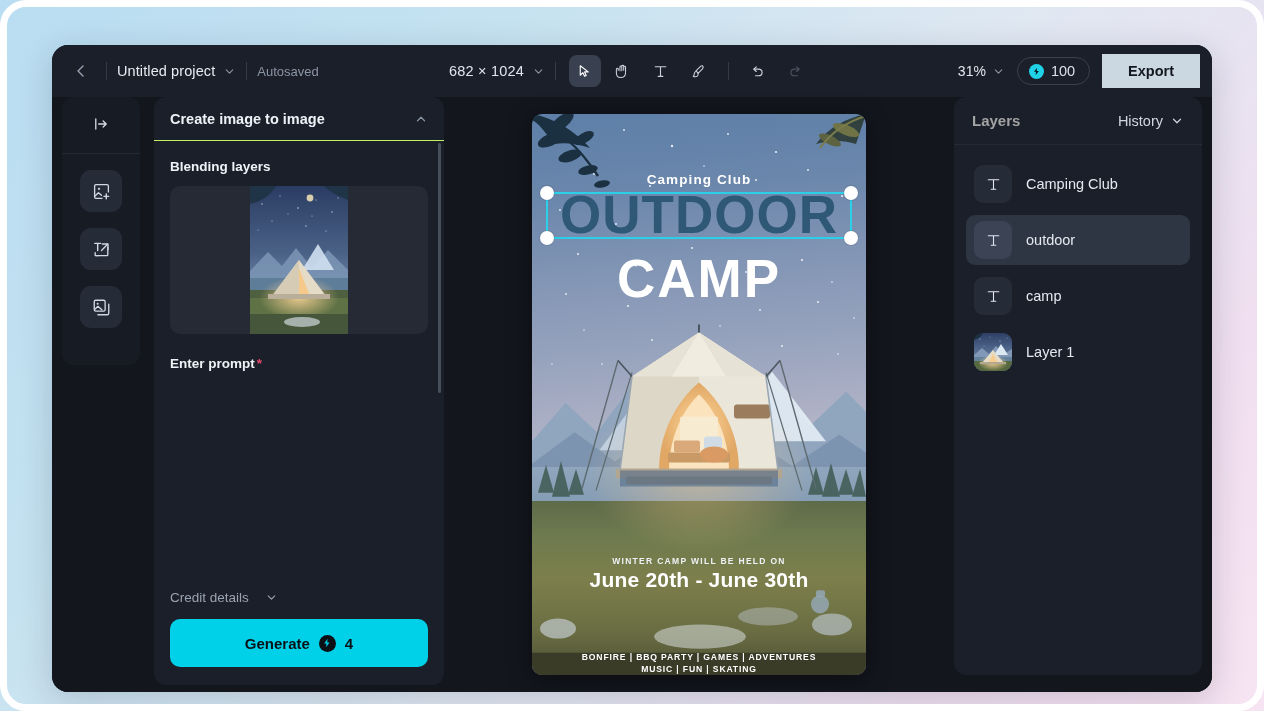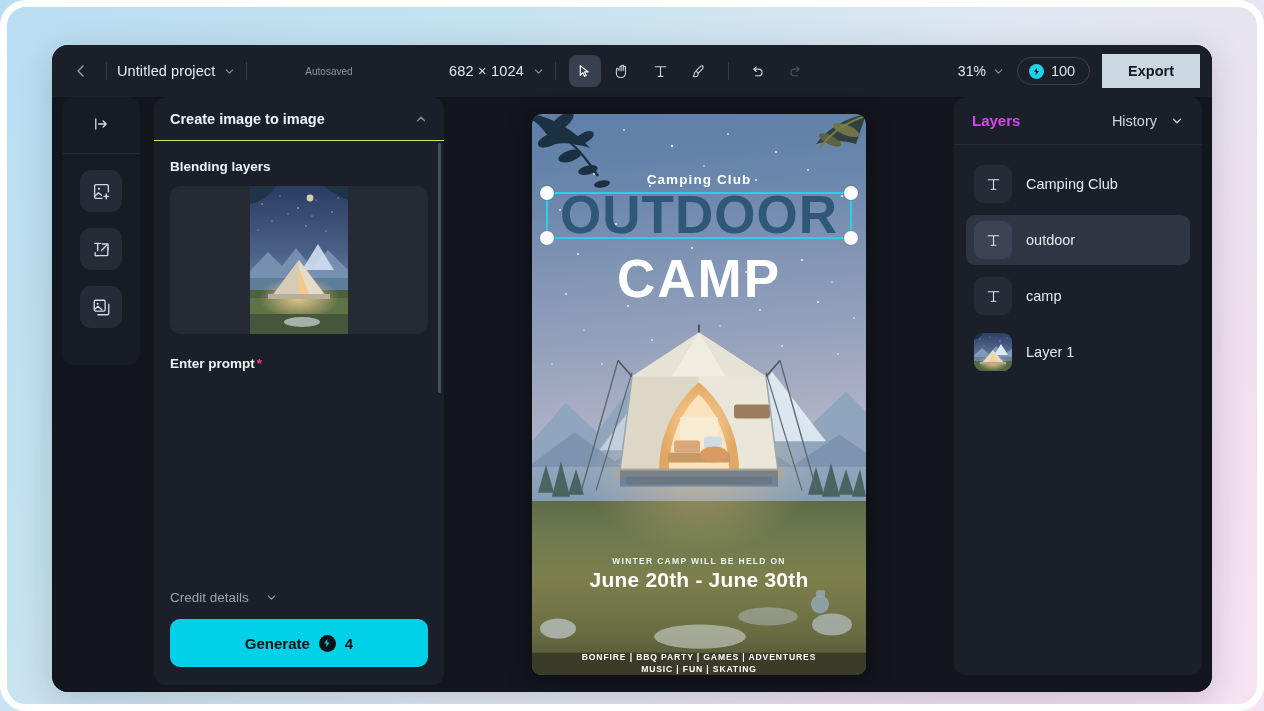--- a/index.html
+++ b/index.html
@@ -41,21 +41,21 @@
     width: 30px; height: 30px; border-radius: 7px;
     display: flex; align-items: center; justify-content: center;
     color: #9aa4b4; cursor: pointer;
   }
   .vdiv { width: 1px; height: 18px; background: #333a48; margin: 0 10px; }
   .proj-name {
     color: #e8ecf2; font-size: 14.5px; font-weight: 400;
     letter-spacing: .1px; cursor: pointer;
   }
   .chev { color: #8b94a3; margin-left: 8px; display: inline-flex; cursor: pointer; }
-  .autosaved { color: #8b94a3; font-size: 10px; margin-left: 48px; }
+  .autosaved { color: #8b94a3; font-size: 13px; }
   .tb-center {
     position: absolute; left: 0; right: 0;
     display: flex; align-items: center; justify-content: center; gap: 0;
     pointer-events: none;
   }
   .tb-center > * { pointer-events: auto; }
   .dims { color: #dfe5ee; font-size: 14.5px; letter-spacing: .2px; cursor: pointer; }
   .tool {
     width: 32px; height: 32px; border-radius: 8px; margin: 0 3px;
     display: flex; align-items: center; justify-content: center;
@@ -269,24 +269,24 @@
     height: 578px;
     display: flex; flex-direction: column;
     overflow: hidden;
   }
   .layers-head {
     height: 48px; flex: 0 0 48px;
     display: flex; align-items: center; justify-content: space-between;
     padding: 0 18px;
     border-bottom: 1px solid #242935;
   }
-  .layers-title { color: #d946ef; font-size: 15px; font-weight: 700; }
+  .layers-title { color: #a3a3a3; font-size: 15px; font-weight: 700; }
   .history-tab {
     color: #cfd6e0; font-size: 14.5px;
-    display: flex; align-items: center; gap: 13px; cursor: pointer;
+    display: flex; align-items: center; gap: 7px; cursor: pointer;
   }
   .layers-list { padding: 14px 12px 0; display: flex; flex-direction: column; gap: 6px; }
   .layer-row {
     display: flex; align-items: center; gap: 14px;
     padding: 6px 8px; border-radius: 9px; cursor: pointer;
   }
   .layer-row.selected { background: #2f3643; }
   .layer-icon {
     width: 38px; height: 38px; border-radius: 9px;
     background: #252b37;

